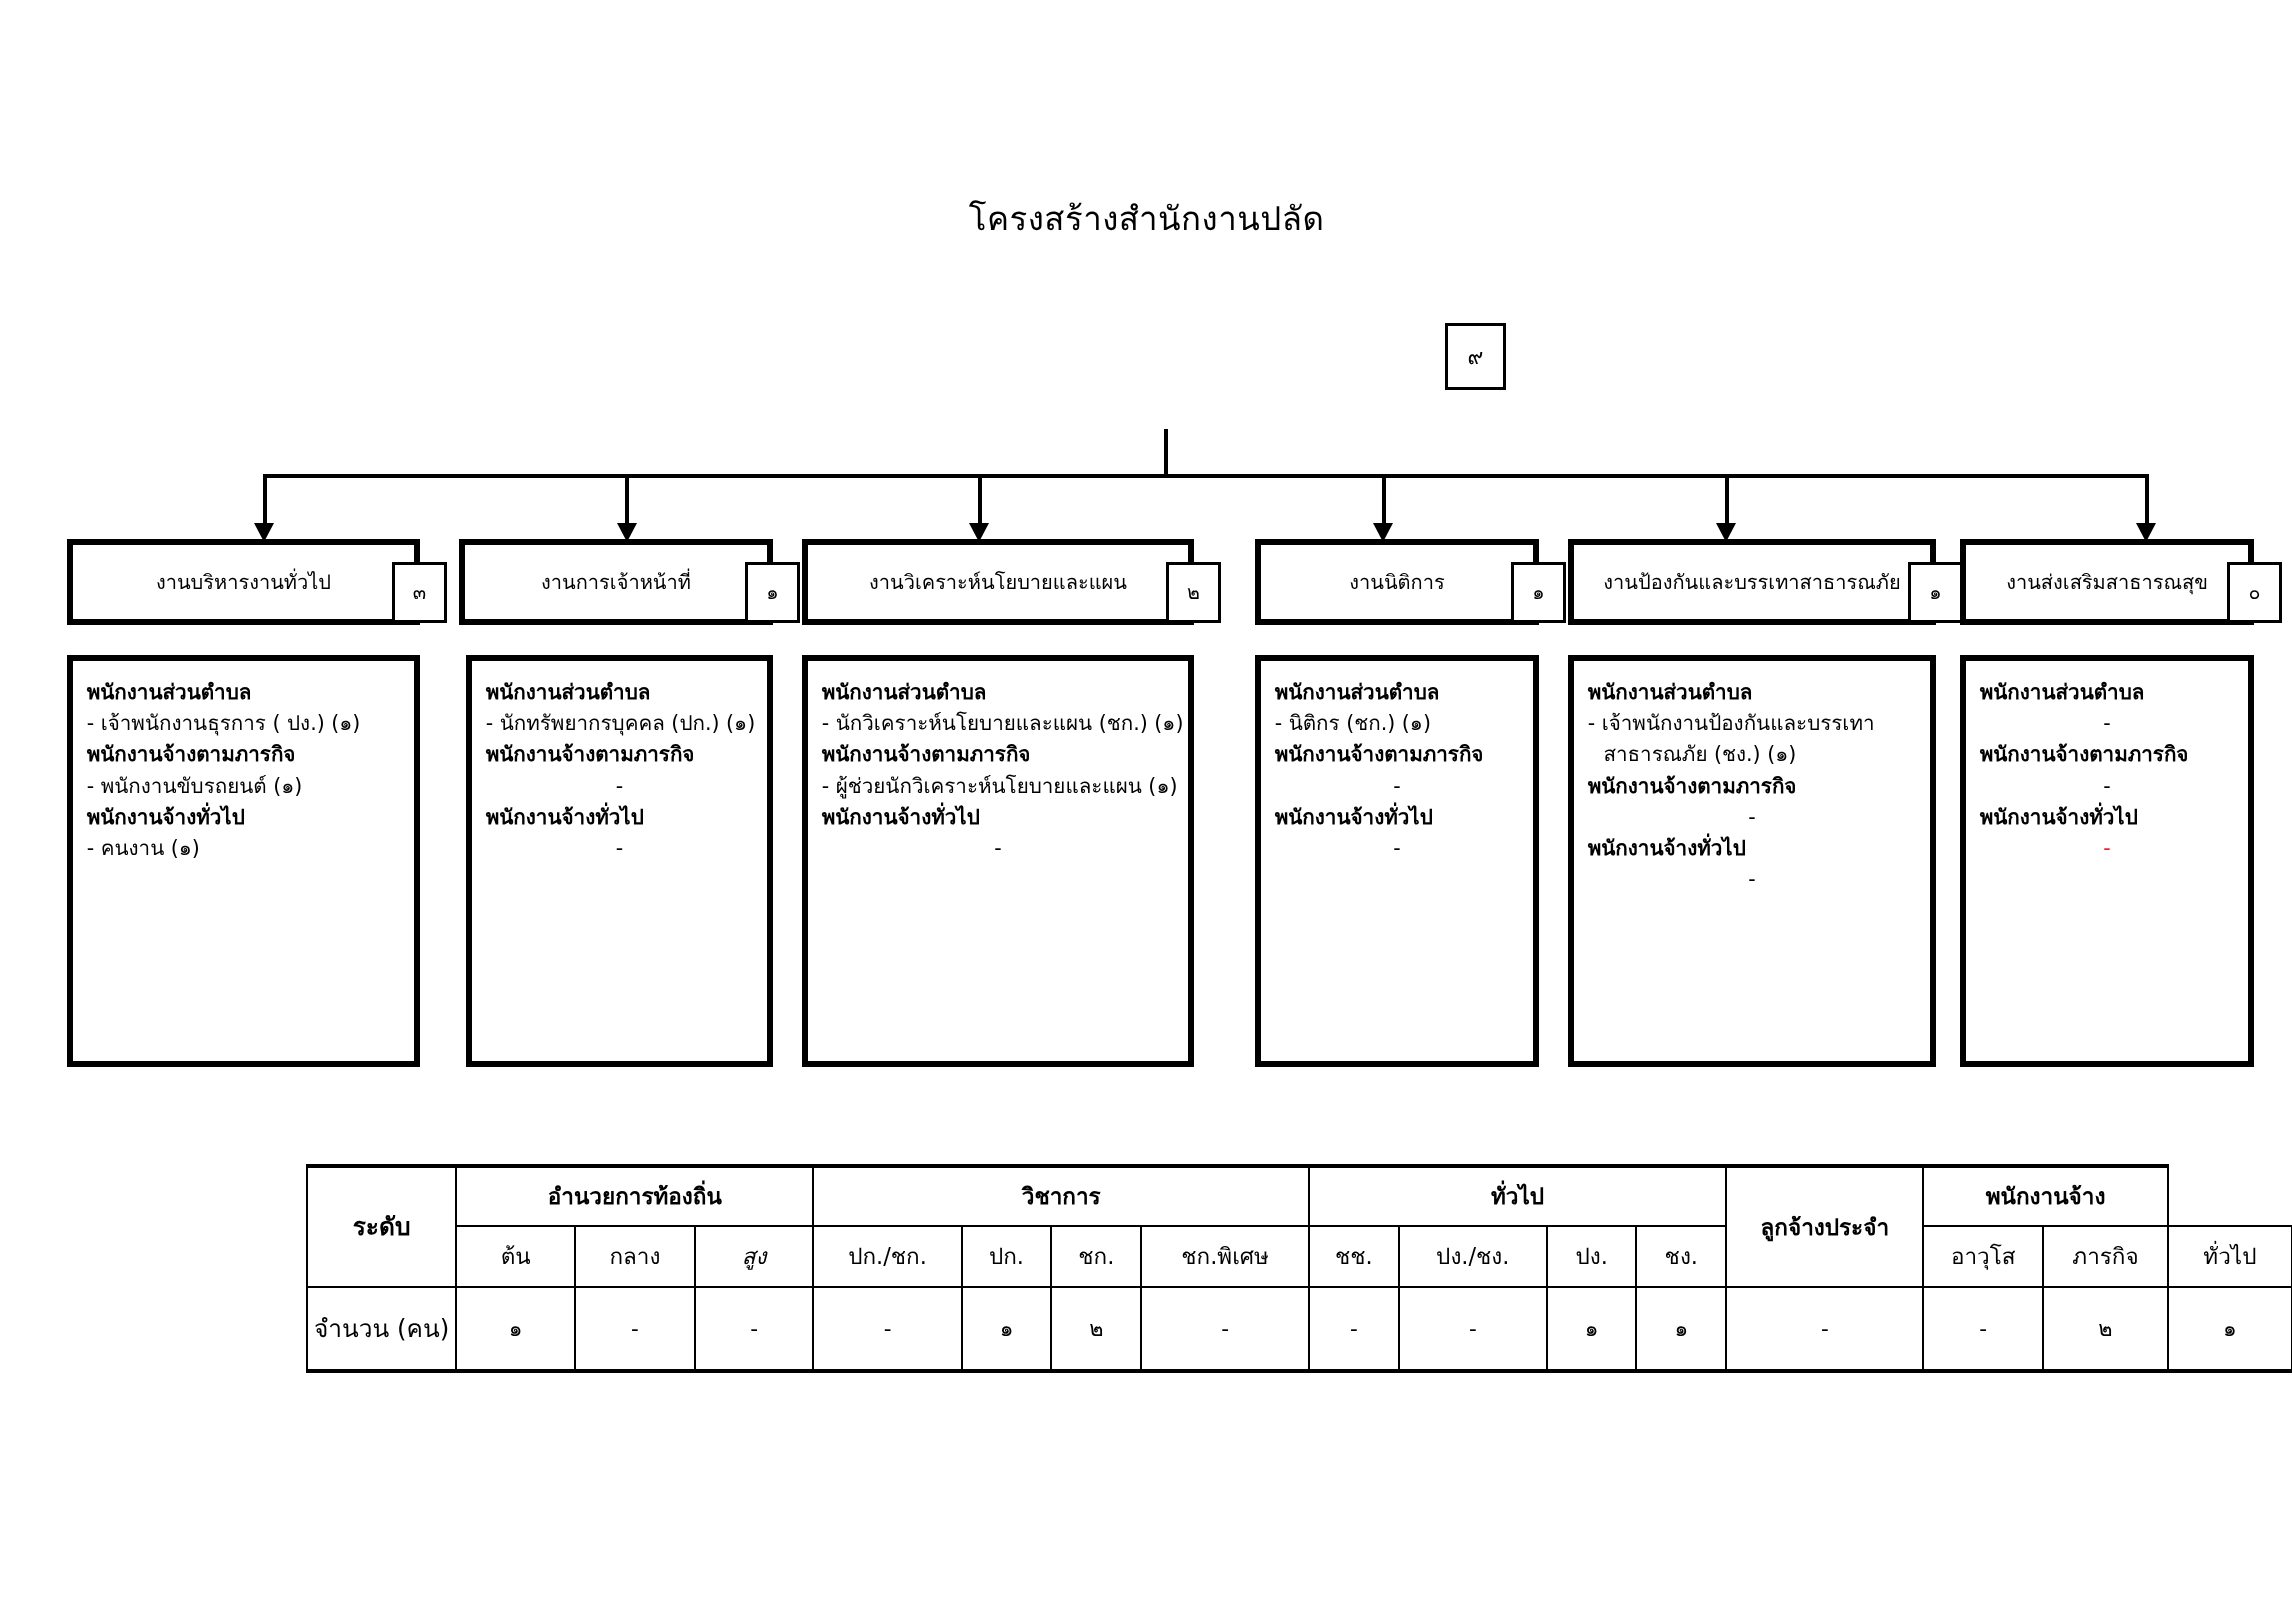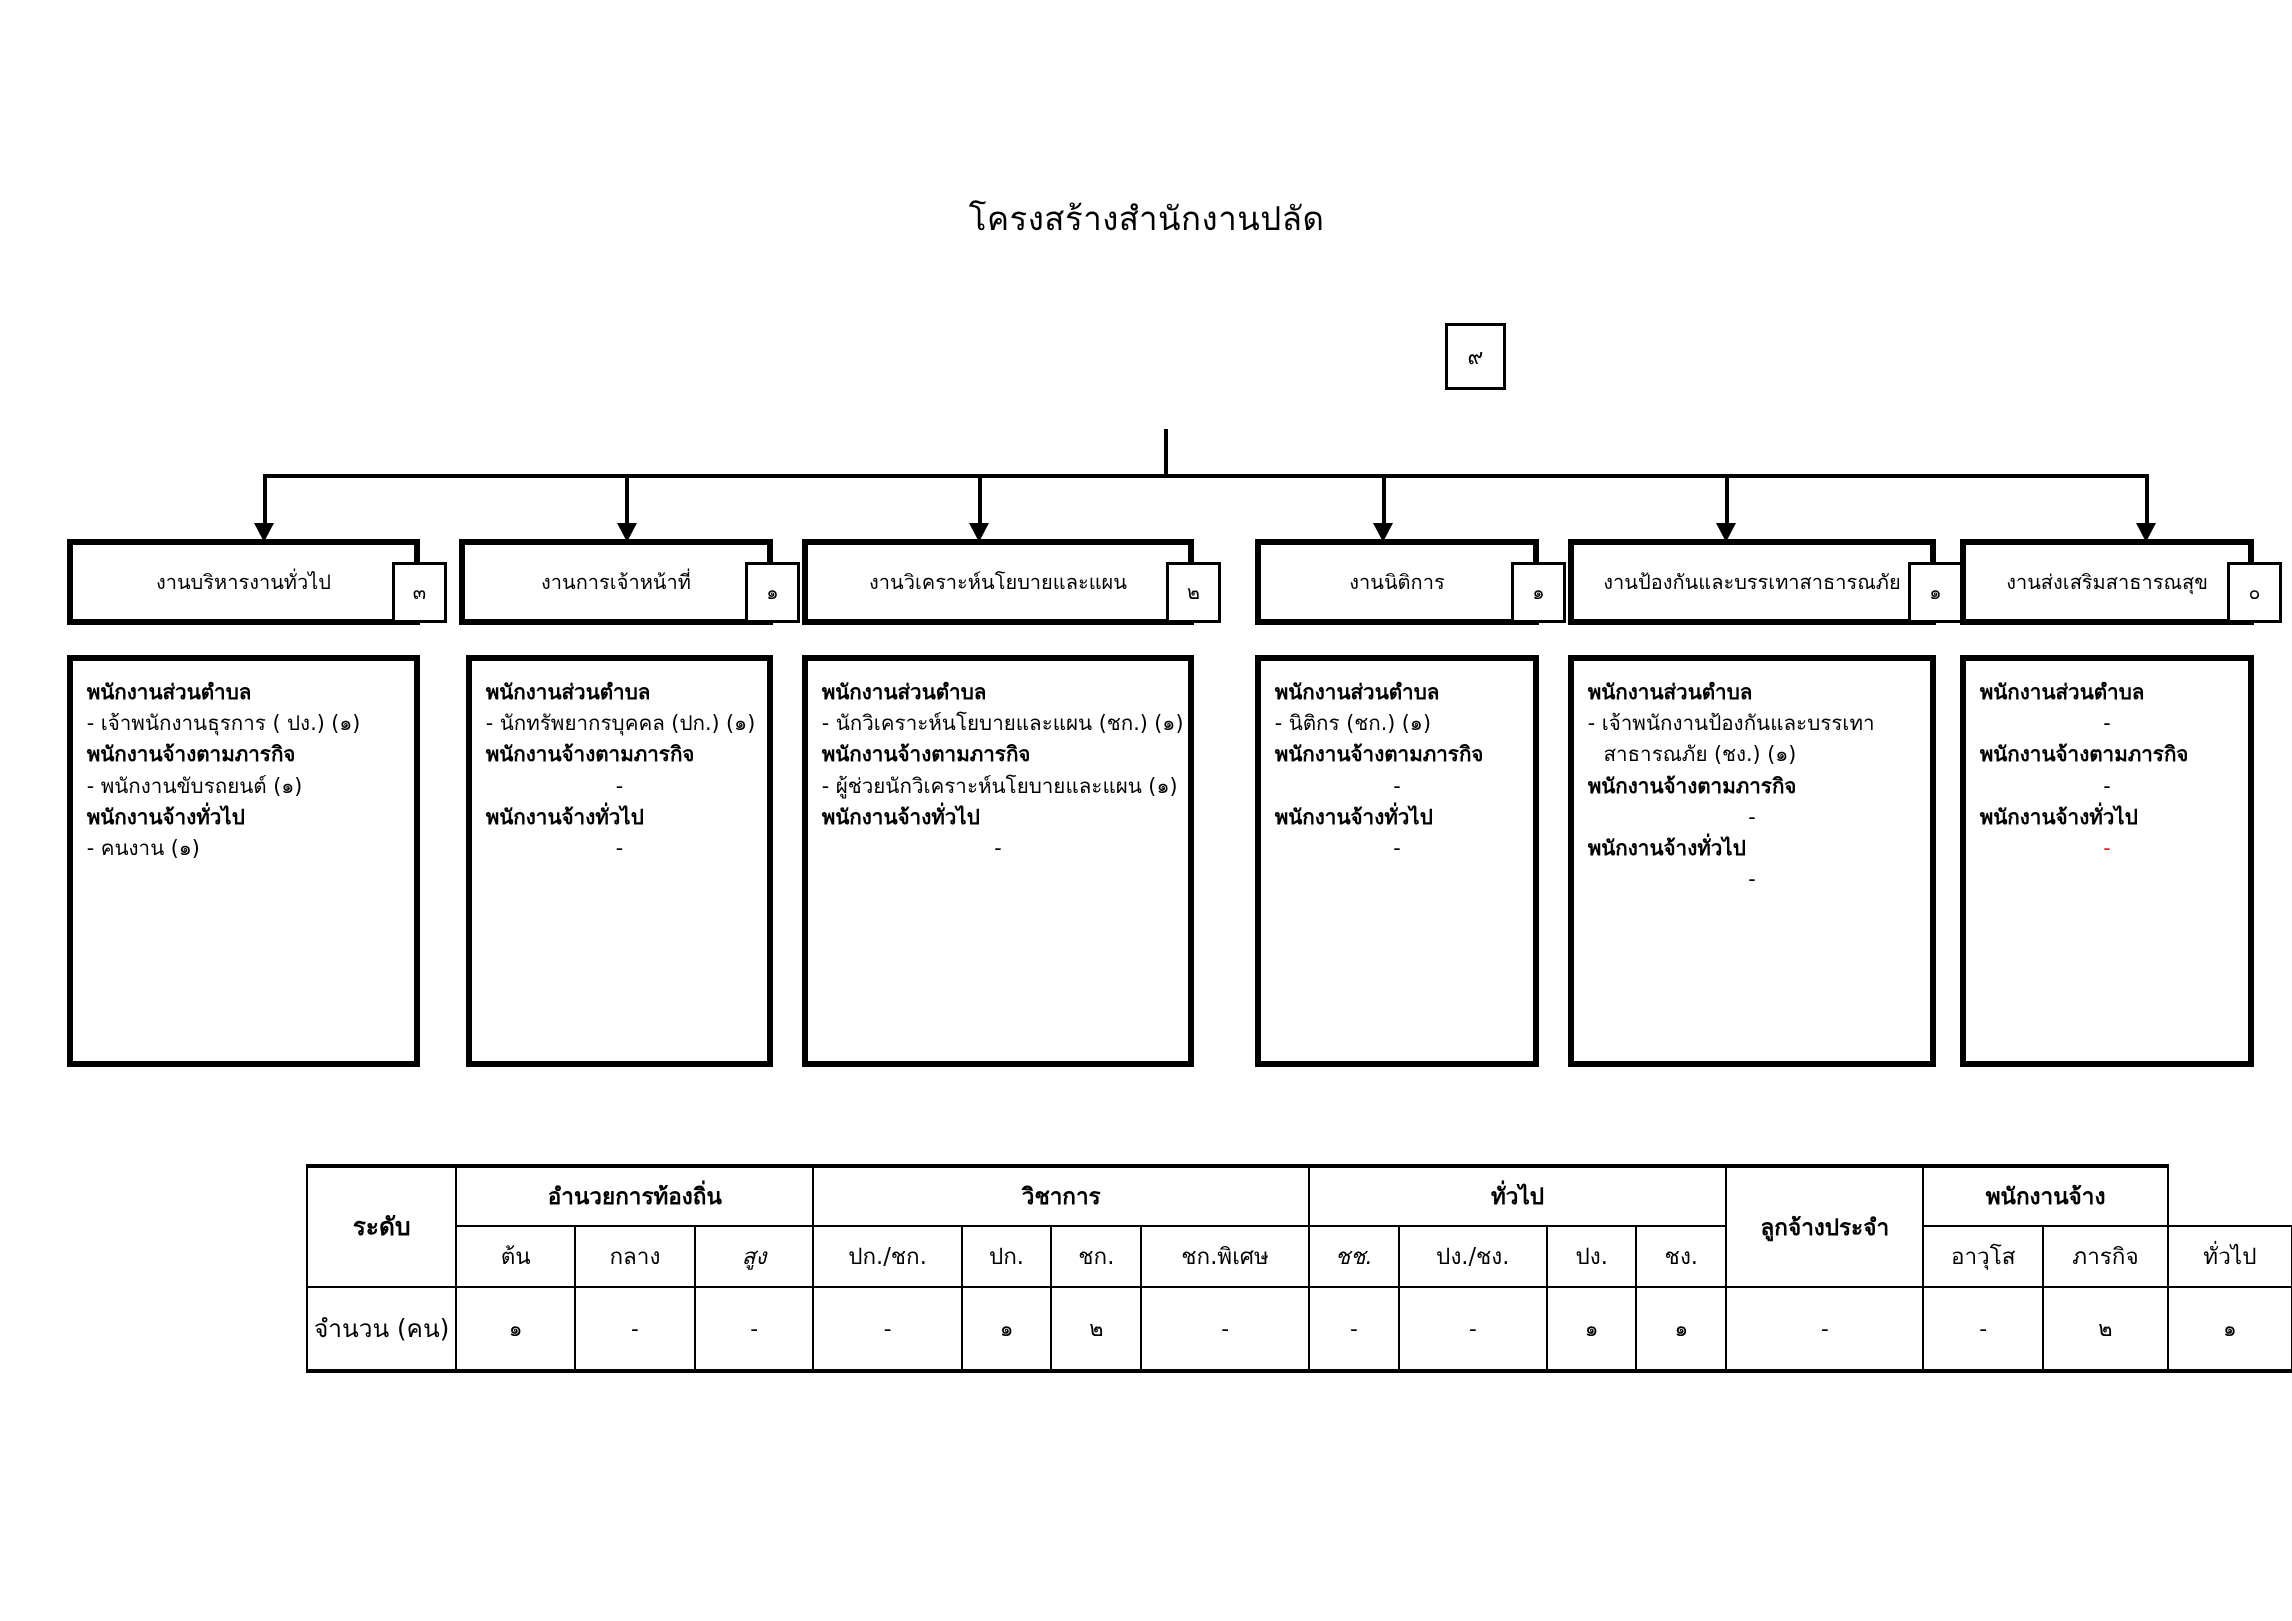--- a/index.html
+++ b/index.html
@@ -276,21 +276,21 @@
           <th class="tbl-outer-top grp-head" colspan="2" style="width: 225px;">พนักงานจ้าง</th>
         </tr>
       <tr>
           <th class="sub-head" style="width: 108px;">ต้น</th>
           <th class="sub-head" style="width: 108px;">กลาง</th>
           <th class="sub-head" style="width: 108px; font-style: italic;">สูง</th>
           <th class="sub-head" style="width: 137px;">ปก./ชก.</th>
           <th class="sub-head" style="width: 78px;">ปก.</th>
           <th class="sub-head" style="width: 78px;">ชก.</th>
           <th class="sub-head" style="width: 157px;">ชก.พิเศษ</th>
-          <th class="sub-head" style="width: 78px; font-style: italic;">ชช.</th>
+          <th class="sub-head" style="width: 78px;">ชช.</th>
           <th class="sub-head" style="width: 137px;">ปง./ชง.</th>
           <th class="sub-head" style="width: 78px;">ปง.</th>
           <th class="sub-head" style="width: 78px;">ชง.</th>
           <th class="sub-head" style="width: 108px;">อาวุโส</th>
           <th class="sub-head" style="width: 113px; border-radius: 16px;">ภารกิจ</th>
           <th class="sub-head" style="width: 113px;">ทั่วไป</th>
         </tr>
     </thead>
     <tbody>
       <tr>

